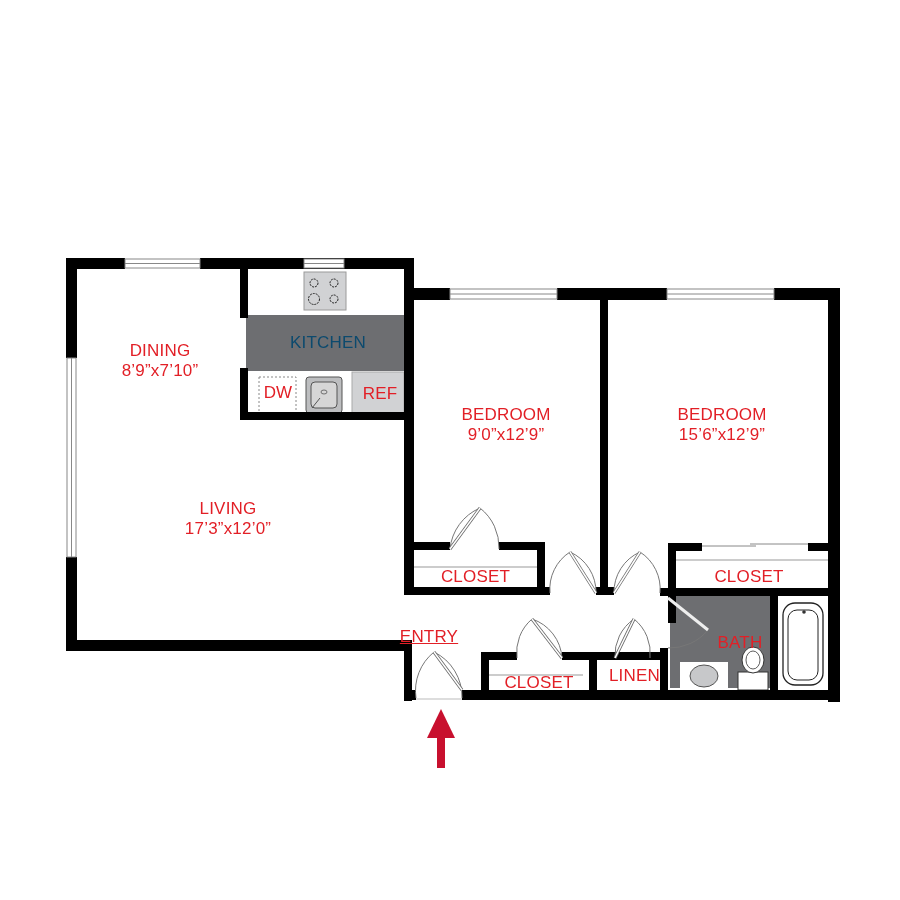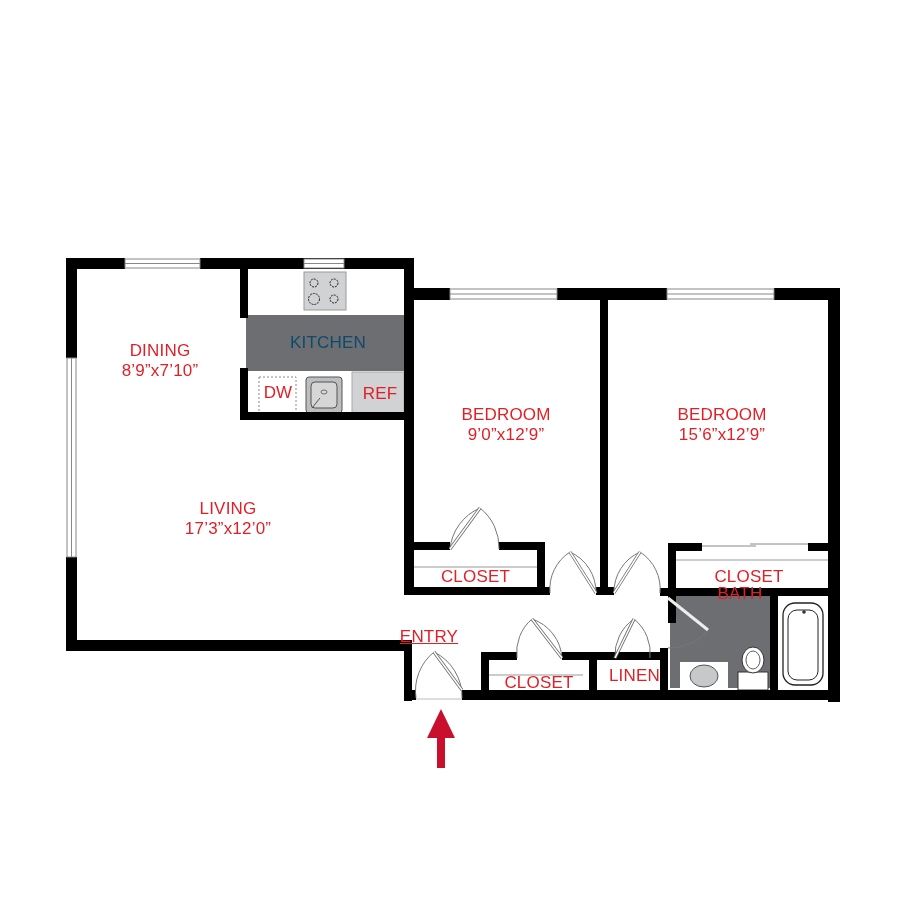--- a/index.html
+++ b/index.html
@@ -193,18 +193,18 @@
 </div>
 <div class="lbl" style="left:676px; top:567px; width:146px;">
   <span class="name">CLOSET</span>
 </div>
 <div class="lbl" style="left:489px; top:673px; width:100px;">
   <span class="name">CLOSET</span>
 </div>
 <div class="lbl" style="left:597px; top:666px; width:63px;text-align:right;">
   <span class="name">LINEN</span>
 </div>
-<div class="lbl" style="left:710px; top:584px; width:60px;">
+<div class="lbl" style="left:710px; top:633px; width:60px;">
   <span class="name">BATH</span>
 </div>
 <div class="lbl" style="left:389px; top:627px; width:80px;text-decoration:underline;">
   <span class="name">ENTRY</span>
 </div>
 
 </body></html>

